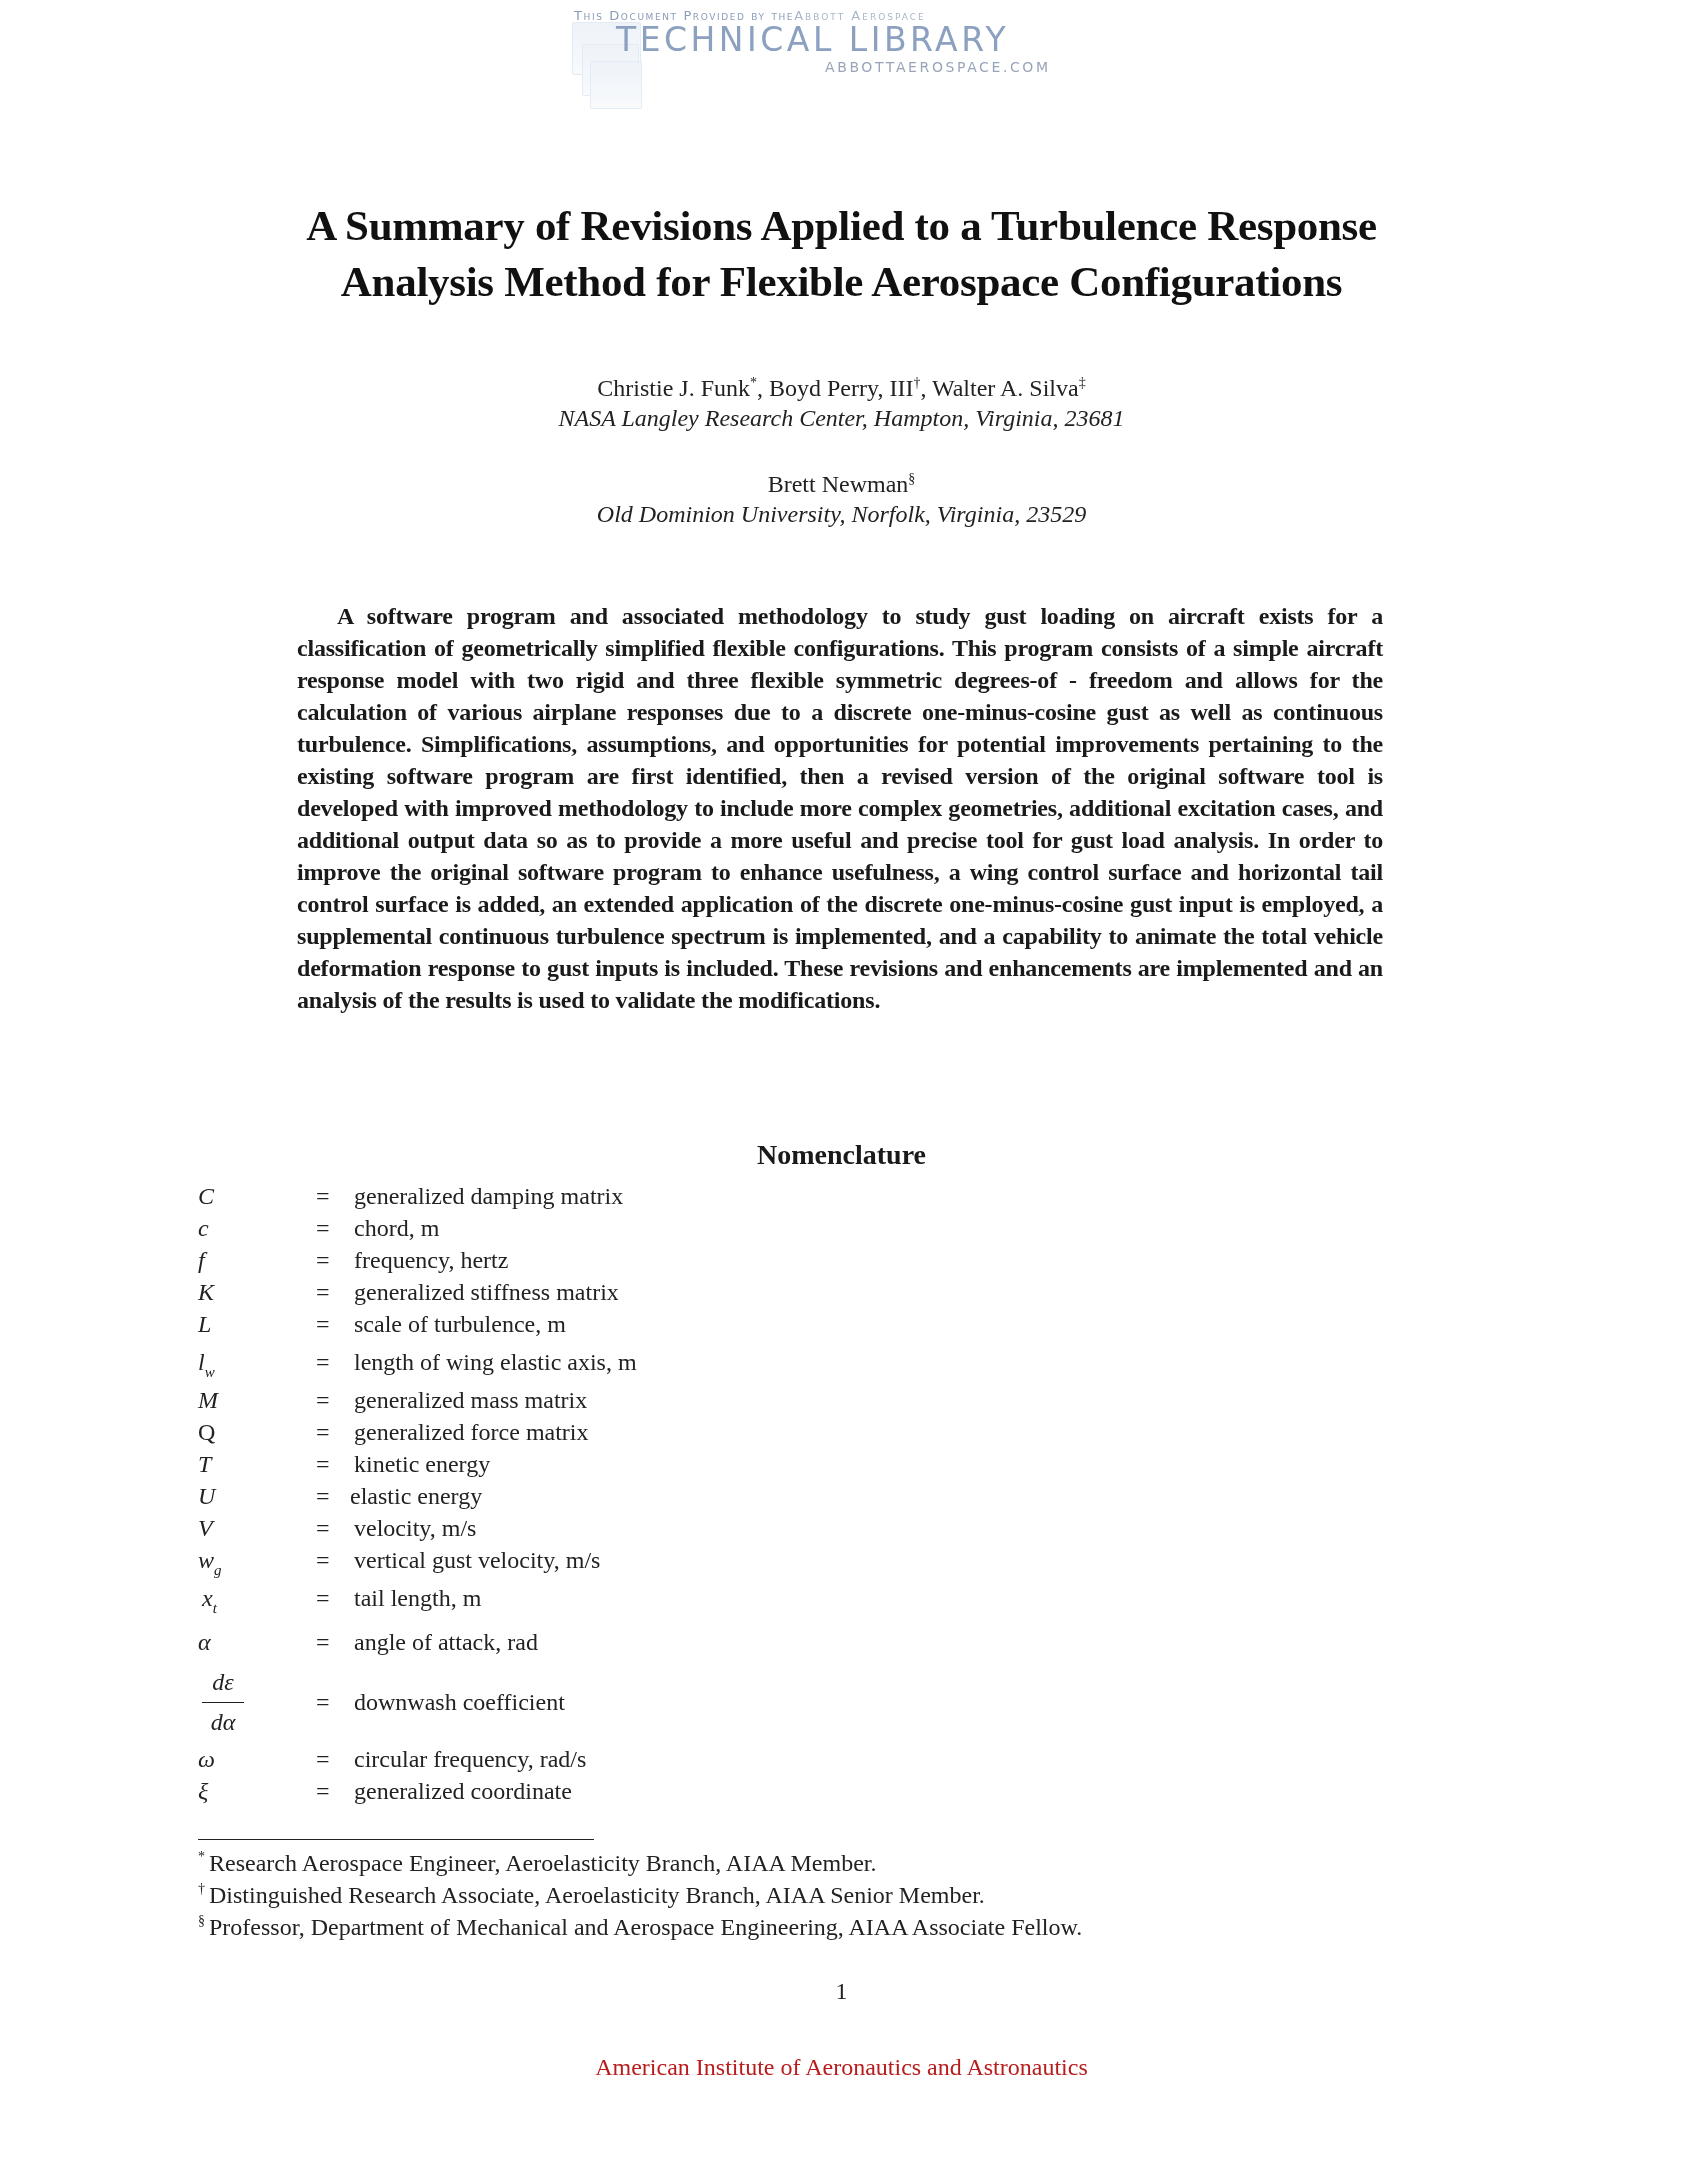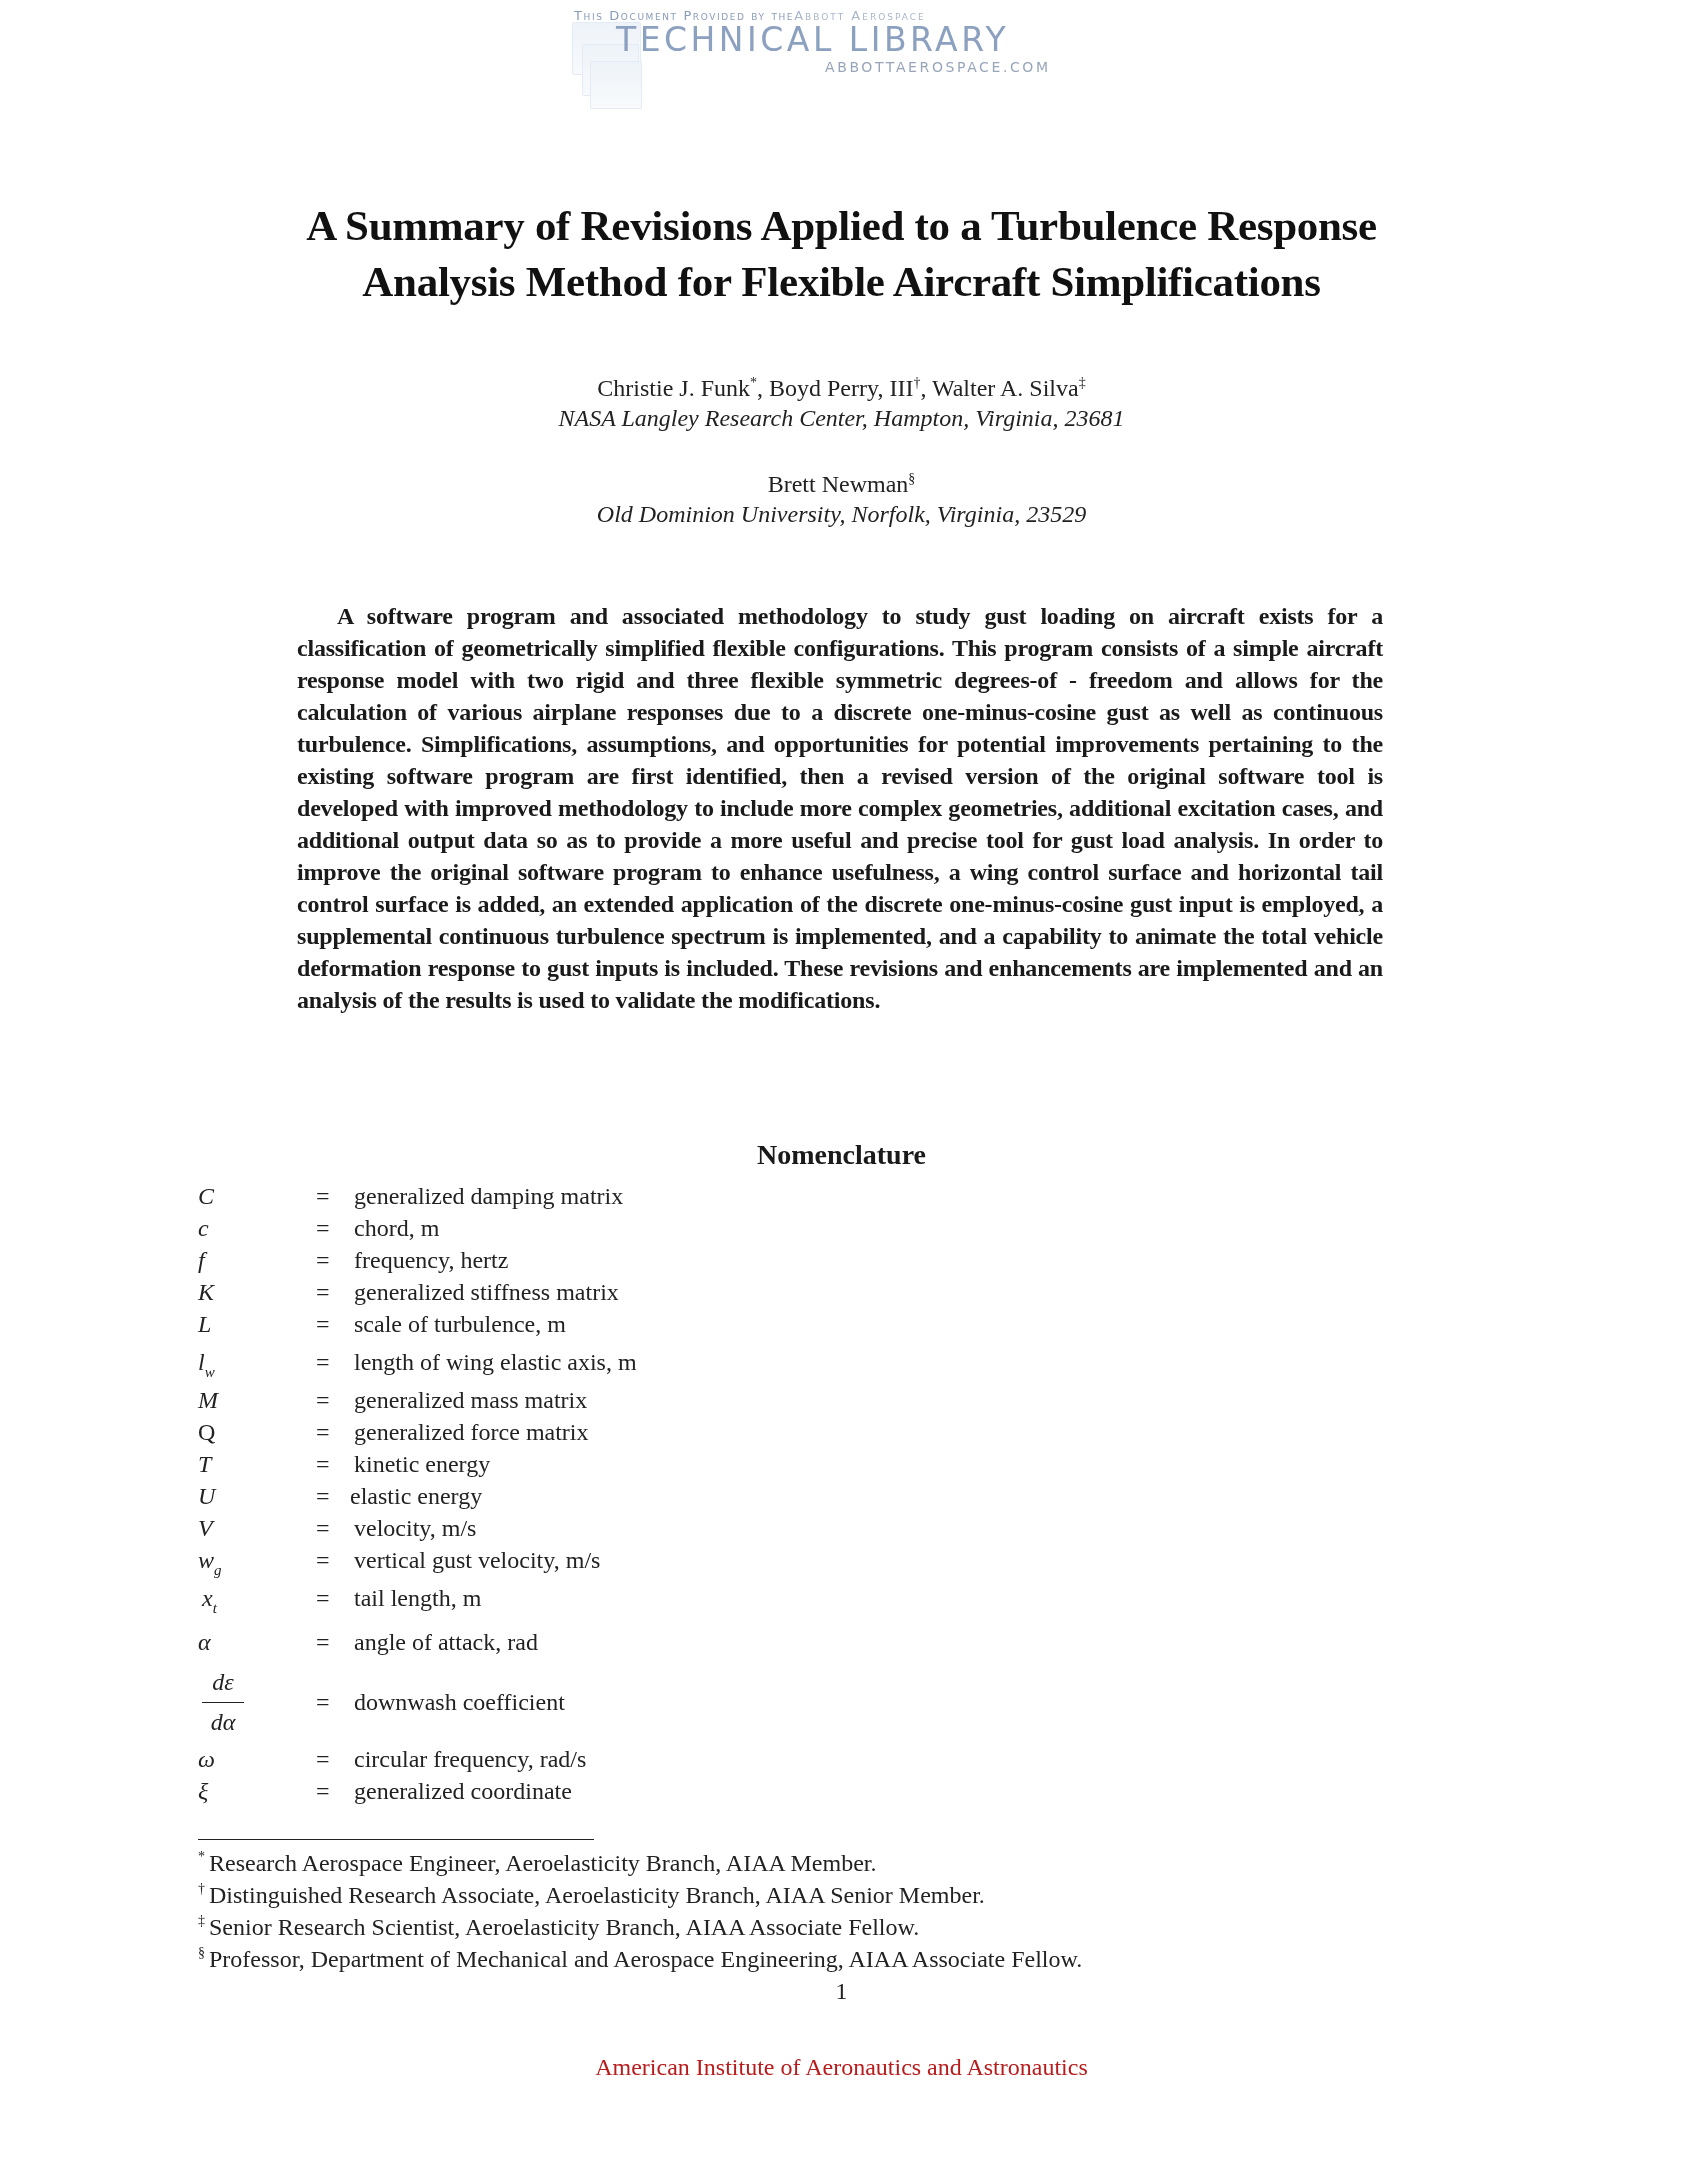--- a/index.html
+++ b/index.html
@@ -73,21 +73,21 @@
   <div class="logo-sheet s1"></div>
   <div class="logo-sheet s2"></div>
   <div class="logo-sheet s3"></div>
   <div class="logo-line1"><span>This Document Provided by the</span><span class="brand">Abbott Aerospace</span></div>
   <div class="logo-line2">TECHNICAL LIBRARY</div>
   <div class="logo-line3">ABBOTTAEROSPACE.COM</div>
 </div>
 
 <div class="title">
   <div>A Summary of Revisions Applied to a Turbulence Response</div>
-  <div>Analysis Method for Flexible Aircraft Simplifications</div>
+  <div>Analysis Method for Flexible Aerospace Configurations</div>
 </div>
 
 <div class="authors a1">
   <div>
     <span>Christie J. Funk</span><sup>*</sup><span>, </span><span>Boyd Perry, III</span><sup>†</sup><span>, </span><span>Walter A. Silva</span><sup>‡</sup>
   </div>
   <div class="affil">NASA Langley Research Center, Hampton, Virginia, 23681</div>
 </div>
 
 <div class="authors a2">
@@ -189,19 +189,18 @@
     <span class="nom-sym">ξ</span>
     <span class="nom-eq">=</span>
     <span class="nom-desc">generalized coordinate</span>
   </div>
 </div>
 
 <div class="fn-rule"></div>
 <div class="footnotes">
   <div class="fn"><span class="mark">*</span><span>Research Aerospace Engineer, Aeroelasticity Branch, AIAA Member.</span></div>
   <div class="fn"><span class="mark">†</span><span>Distinguished Research Associate, Aeroelasticity Branch, AIAA Senior Member.</span></div>
-  <div class="fn"><span class="mark">‡</span><span>Senior Research Scientist, Aeroelasticity Branch, AIAA Associate Fellow.</span></div>
   <div class="fn"><span class="mark">§</span><span>Professor, Department of Mechanical and Aerospace Engineering, AIAA Associate Fellow.</span></div>
 </div>
 
 <div class="page-num">1</div>
 <div class="footer">American Institute of Aeronautics and Astronautics</div>
 
 
 </body></html>

